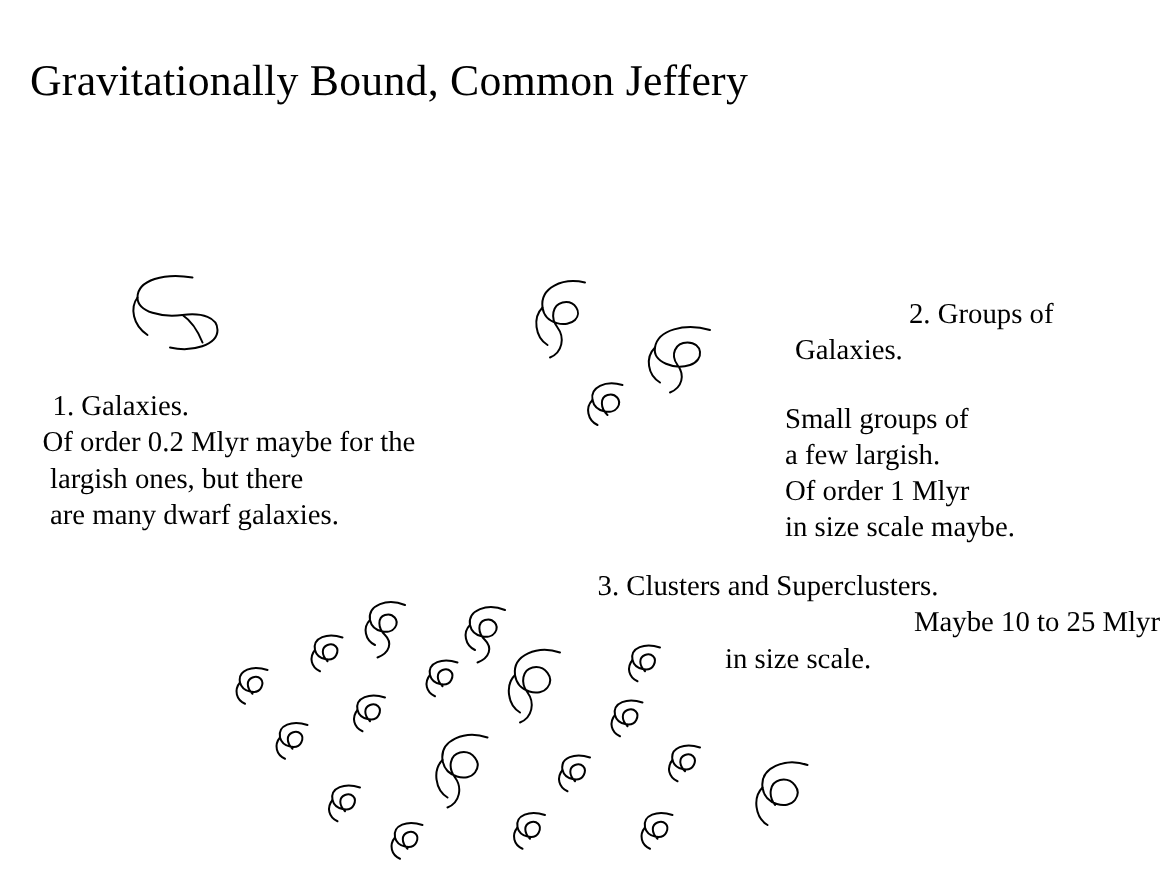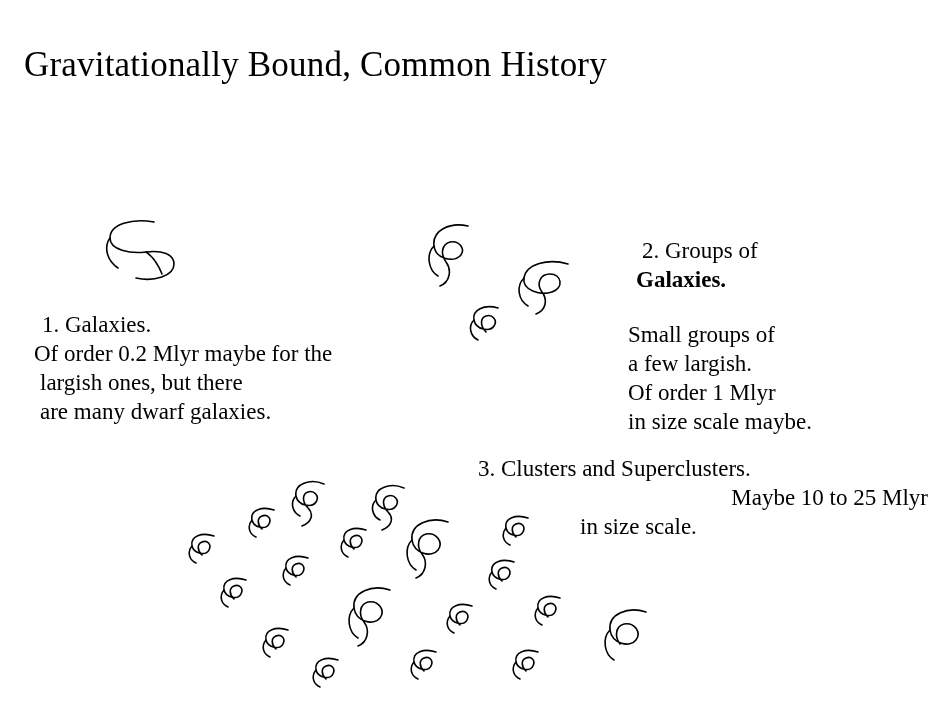--- a/index.html
+++ b/index.html
@@ -37,22 +37,22 @@
   }
   .block .ln { display: block; white-space: nowrap; }
 
   #galaxies-block { left: 34px; top: 310px; width: 440px; }
   #galaxies-block .ln:nth-child(1) { margin-left: 8px; }
   #galaxies-block .ln:nth-child(2) { margin-left: 0px; }
   #galaxies-block .ln:nth-child(3) { margin-left: 6px; }
   #galaxies-block .ln:nth-child(4) { margin-left: 6px; }
 
   #groups-block { left: 628px; top: 236px; width: 300px; }
-  #groups-block .ln:nth-child(1) { margin-left: 14px; }
-  #groups-block .ln:nth-child(2) { margin-left: 8px; font-weight: bold; }
+  #groups-block .ln:nth-child(1) { margin-left: 14px; text-align: center; }
+  #groups-block .ln:nth-child(2) { margin-left: 8px; }
   #groups-block .spacer { display: block; height: 26px; }
 
   #clusters-block { left: 478px; top: 454px; width: 450px; }
   #clusters-block .ln:nth-child(2) { margin-left: 102px; text-align: right; }
   #clusters-block .ln:nth-child(3) { margin-left: 102px; }
 
   #credit-block {
     position: absolute;
     left: 12px;
     top: 632px;
@@ -67,21 +67,21 @@
   }
   .art svg { display: block; overflow: visible; }
   .art path { fill: none; stroke: #000000; stroke-width: 1.6; stroke-linecap: round; stroke-linejoin: round; }
 </style>
 </head>
 <body>
 
 <div id="slide">
 
   <div class="title">
-    <span class="title-line">Gravitationally Bound, Common History</span>
+    <span class="title-line">Gravitationally Bound, Common Jeffery</span>
   </div>
 
   <div class="art" id="art-single" style="left:96px; top:216px; width:120px; height:76px;">
     <svg width="120" height="76" viewBox="0 0 120 76" aria-hidden="true">
       <path d="M58 6 C36 2, 14 8, 14 22 C14 34, 34 38, 50 36 C66 34, 78 38, 78 48 C78 60, 58 66, 40 62"></path>
       <path d="M50 36 C56 40, 62 48, 66 58"></path>
       <path d="M14 22 C8 30, 10 44, 22 52"></path>
     </svg>
   </div>
 

